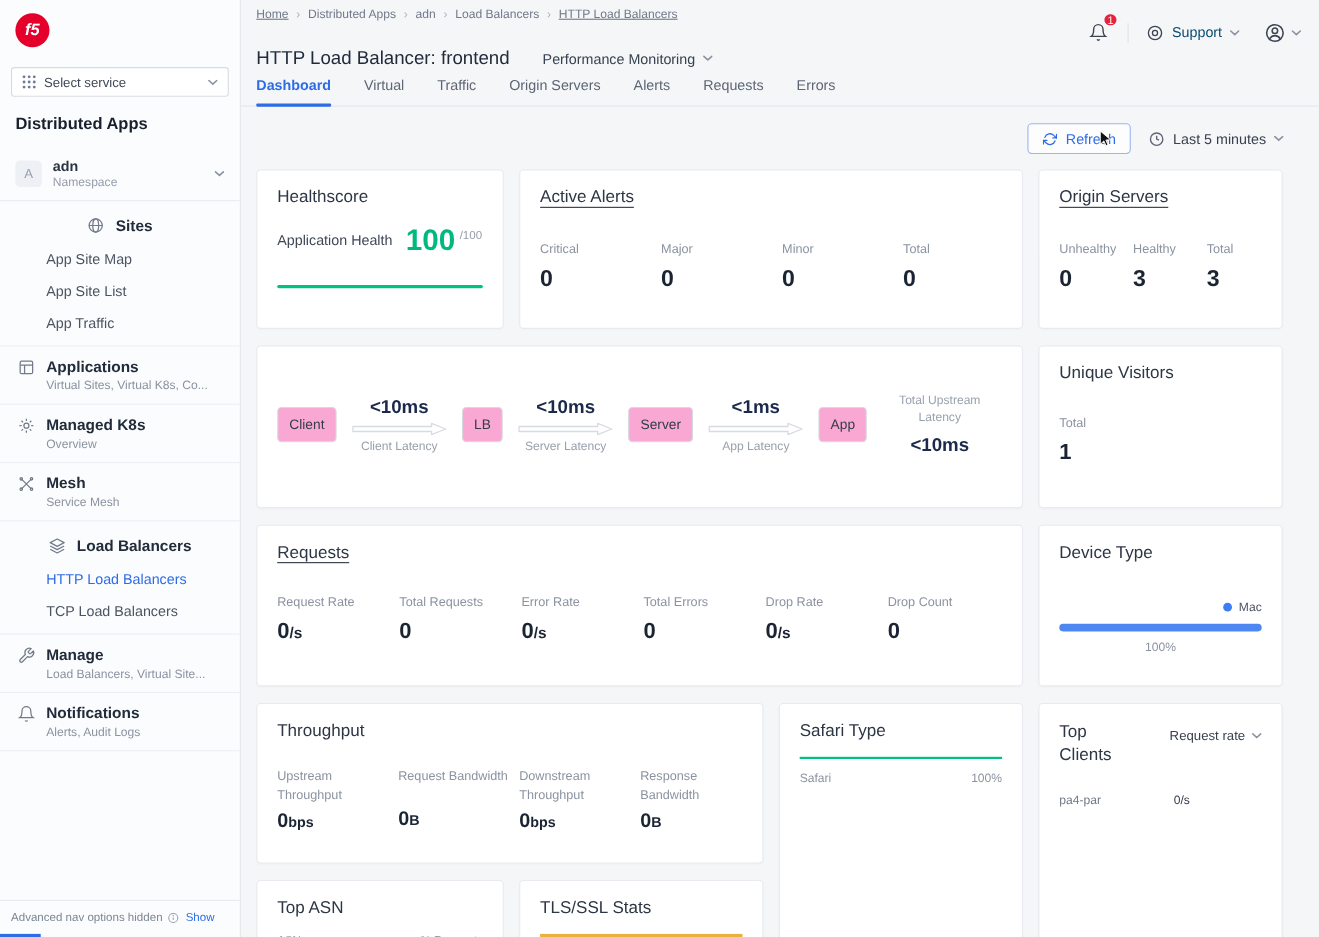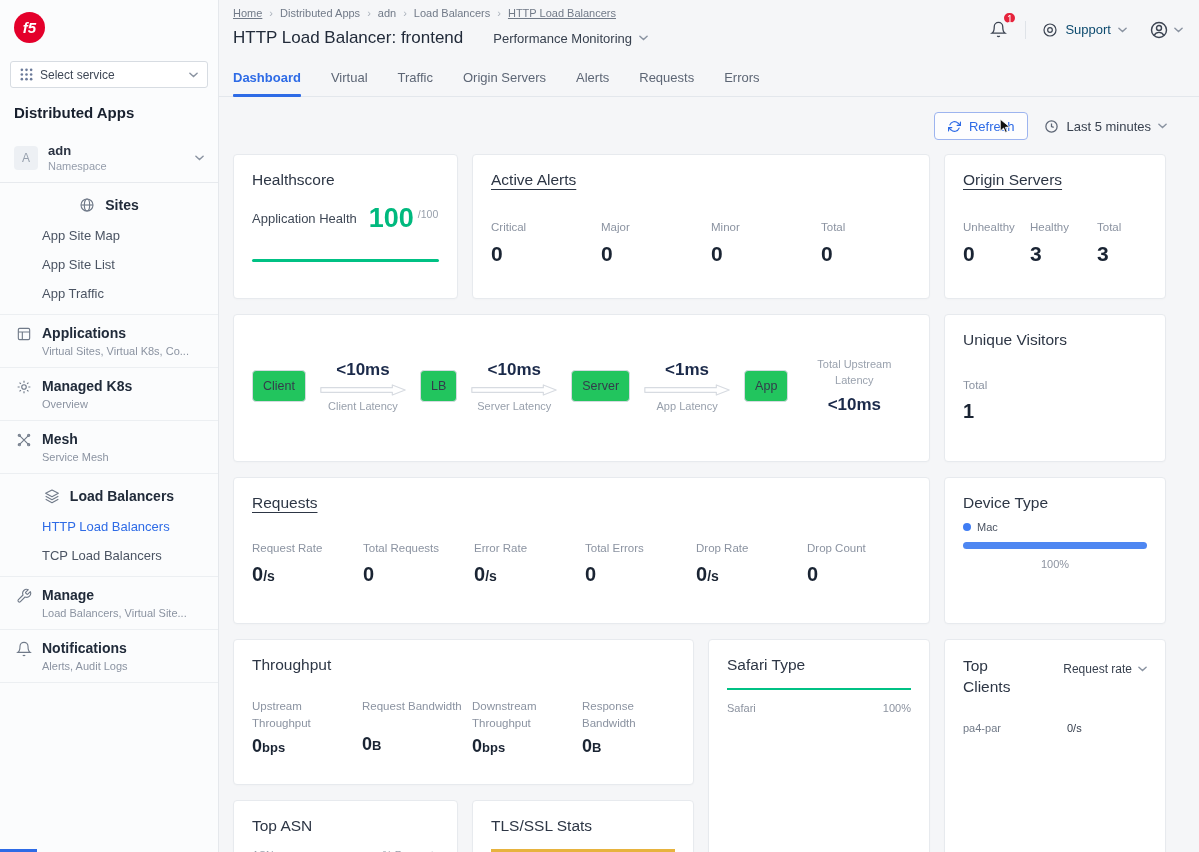--- a/index.html
+++ b/index.html
@@ -36,21 +36,21 @@
   .side-footer a { color:#2e6be6; text-decoration:none; cursor:pointer; margin-left:2px; }
   .bottom-strip { position:absolute; bottom:0; left:0; width:37px; height:3px; background:#2e6be6; }
 
   
   .main { flex:1; overflow:hidden; display:flex; flex-direction:column; }
   .topbar { height:58px; padding:7px 16px 0 14px; display:flex; justify-content:space-between; align-items:flex-start; }
   .breadcrumb { display:flex; align-items:center; font-size:11px; color:#717a88; }
   .crumb { cursor:pointer; }
   .crumb.link { text-decoration:underline; }
   .crumb:not(:last-child)::after { content:"›"; color:#aab1bc; margin:0 7px; text-decoration:none; display:inline-block; }
-  .title-row { display:flex; align-items:center; gap:30px; margin-top:9px; }
+  .title-row { display:flex; align-items:center; gap:30px; margin-top:24px; }
   .page-title { font-size:17px; font-weight:500; color:#222b3a; }
   .perf-dd { display:flex; align-items:center; gap:7px; font-size:13px; color:#38414f; cursor:pointer; }
   .topbar-right { display:flex; align-items:center; margin-top:12px; }
   .bell-wrap { position:relative; color:#3c4452; cursor:pointer; display:flex; padding:2px; }
   .badge { position:absolute; top:-8px; right:-8px; background:#e6233c; color:#fff; font-size:10px; line-height:14px; min-width:14px; height:14px; padding:0 3px; text-align:center; border-radius:9px; border:2px solid #f5f6f8; }
   .v-div { width:1px; height:18px; background:#dfe3e8; margin:0 16px; }
   .support { display:flex; align-items:center; gap:7px; font-size:13px; color:#0c4a6e; cursor:pointer; }
   .support .sup-ic { color:#3c4452; display:flex; }
   .account { display:flex; align-items:center; gap:5px; color:#3c4452; margin-left:22px; cursor:pointer; }
 
@@ -97,40 +97,40 @@
   .hs-bar { margin-top:27px; height:3px; background:#00c184; border-radius:2px; }
 
   
   .c-alerts .stat-row { margin-top:32px; }
   .c-alerts .stat { width:110px; }
   .c-origin .stat-row { margin-top:32px; }
   .c-origin .stat { width:67px; }
 
   
   .lat-flow { margin-top:26px; display:flex; align-items:center; gap:4px; }
-  .lat-node { border:1px solid #d5dae0; border-radius:4px; padding:8px 10px; font-size:12.5px; color:#333c4b; background:#22c55e; flex:none; }
+  .lat-node { border:1px solid #d5dae0; border-radius:4px; padding:8px 10px; font-size:12.5px; color:#333c4b; background:#f9a8d4; flex:none; }
   .lat-hop { width:106px; flex:none; display:flex; flex-direction:column; align-items:center; }
   .lat-val { font-size:17px; font-weight:700; color:#1b2a4a; }
   .lat-arrow { margin-top:3px; color:#d7dbe1; }
   .lat-lbl { font-size:11px; color:#98a0ac; margin-top:3px; white-space:nowrap; }
   .lat-total { margin-left:12px; width:100px; text-align:center; flex:none; }
   .lat-total-lbl { font-size:11px; color:#9aa2ae; line-height:1.45; }
   .lat-total-val { font-size:17px; font-weight:700; color:#1b2a4a; margin-top:6px; }
 
   
   .uv-label { margin-top:30px; font-size:11.5px; color:#8b93a1; }
   .uv-value { margin-top:9px; font-size:20px; font-weight:700; color:#1a2433; }
 
   
   .c-requests .stat-row { margin-top:30px; }
   .c-requests .stat { width:111px; }
   .c-requests .stat-value { font-size:20px; }
 
   
-  .legend-row { margin-top:9px; display:flex; align-items:center; gap:6px; font-size:11px; color:#4a5362; }
+  .legend-row { margin-top:34px; display:flex; align-items:center; gap:6px; font-size:11px; color:#4a5362;justify-content:flex-end; }
   .legend-dot { width:8px; height:8px; border-radius:50%; background:#3f7df4; }
   .device-bar { margin-top:9px; height:7px; border-radius:4px; background:#4e87f2; }
   .device-pct { margin-top:9px; font-size:11px; color:#8c93a0; text-align:center; }
 
   
   .c-throughput .stat-row { margin-top:24px; gap:6px; }
   .c-throughput .stat { width:104px; }
   .c-throughput .stat-label { line-height:1.45; min-height:31px; }
   .c-throughput .stat-value { margin-top:5px; font-size:18px; }
   .c-throughput .stat-value .unit { font-size:13px; }
@@ -293,20 +293,31 @@
             </svg>
         </span>
         <span>
           <span class="g-title" style="display:block">Notifications</span>
           <span class="g-sub" style="display:block">Alerts, Audit Logs</span>
         </span>
       </div>
 
     </nav>
 
+    <div class="side-footer">
+      <span>Advanced nav options hidden</span>
+      <span class="info-ic">
+        <svg viewBox="0 0 24 24" width="11" height="11" fill="none" stroke="currentColor" stroke-width="2">
+            <circle cx="12" cy="12" r="9"></circle>
+            <path d="M12 11v5"></path>
+            <circle cx="12" cy="7.6" r="0.6" fill="currentColor"></circle>
+          </svg>
+      </span>
+      <a>Show</a>
+    </div>
     <div class="bottom-strip"></div>
   </aside>
 
   <div class="main">
 
     <header class="topbar">
       <div>
         <div class="breadcrumb">
           <span class="crumb link">Home</span>
           <span class="crumb">Distributed Apps</span>

